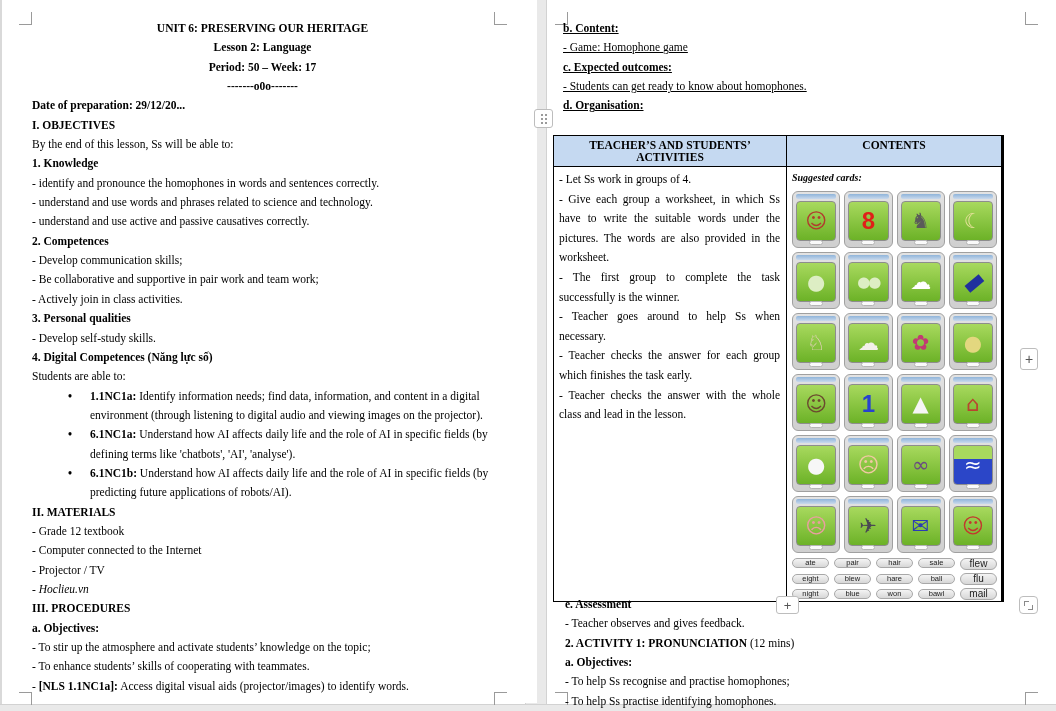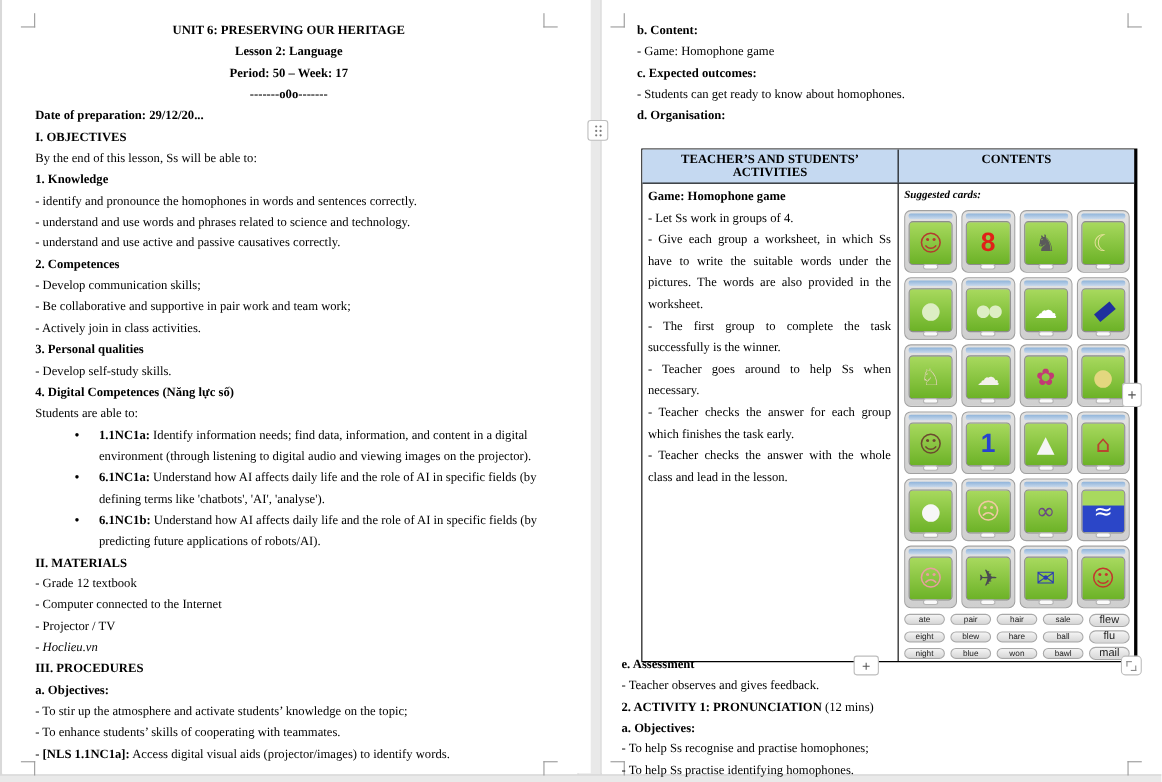--- a/index.html
+++ b/index.html
@@ -23,25 +23,25 @@
 
   .textcol{position:absolute;font-size:11.5px;}
   .line{line-height:19.35px;white-space:normal;}
   .line.center{text-align:center;}
   .b{font-weight:bold;}
   .i{font-style:italic;}
   .bullet{padding-left:58px;position:relative;}
   .bdot{position:absolute;left:36px;font-weight:bold;}
 
   #left-lines{left:30px;top:19px;width:461px;}
-  #right-top-lines{left:32px;top:19px;width:448px;}
+  #right-top-lines{left:16px;top:19px;width:448px;text-decoration:underline;}
   #right-bottom-lines{left:18px;top:595px;width:448px;}
 
   
-  .org-table{position:absolute;left:36px;top:135px;width:447px;border:1px solid #000;border-right:3px solid #000;box-sizing:content-box;}
+  .org-table{position:absolute;left:6px;top:135px;width:447px;border:1px solid #000;border-right:3px solid #000;box-sizing:content-box;}
   .thead{display:flex;background:#c5d9f1;border-bottom:1px solid #000;}
   .th{font-weight:bold;font-size:11.5px;text-align:center;padding:3px 2px;box-sizing:border-box;}
   .th.act{width:233px;border-right:1px solid #000;}
   .th.con{flex:1;}
   .tbody{display:flex;height:434px;}
   .acell{width:233px;border-right:1px solid #000;box-sizing:border-box;padding:3px 6px 0 5px;}
   .acell .line{text-align:justify;line-height:19.6px;}
   .ccell{flex:1;box-sizing:border-box;padding:3px 4px 0 5px;overflow:hidden;}
   .suggested{font-weight:bold;font-style:italic;font-size:10px;line-height:16px;}
 
@@ -136,21 +136,20 @@
       <div class="line" data-name="text-line"><span class="b">d. Organisation:</span></div>
     </div>
 
   <div class="org-table" data-name="organisation-table">
     <div class="thead" data-name="table-header-row">
       <div class="th act" data-name="column-header-activities">TEACHER’S AND STUDENTS’ ACTIVITIES</div>
       <div class="th con" data-name="column-header-contents">CONTENTS</div>
     </div>
     <div class="tbody" data-name="table-body-row">
       <div class="acell textcol" style="position:static;" id="activities-lines" data-name="activities-cell">
-          <div class="line" data-name="text-line"><span class="b">Game: Homophone game</span></div>
           <div class="line" data-name="text-line"><span>- Let Ss work in groups of 4.</span></div>
           <div class="line" data-name="text-line"><span>- Give each group a worksheet, in which Ss have to write the suitable words under the pictures. The words are also provided in the worksheet.</span></div>
           <div class="line" data-name="text-line"><span>- The first group to complete the task successfully is the winner.</span></div>
           <div class="line" data-name="text-line"><span>- Teacher goes around to help Ss when necessary.</span></div>
           <div class="line" data-name="text-line"><span>- Teacher checks the answer for each group which finishes the task early.</span></div>
           <div class="line" data-name="text-line"><span>- Teacher checks the answer with the whole class and lead in the lesson.</span></div>
         </div>
       <div class="ccell" data-name="contents-cell">
         <div class="suggested" data-name="suggested-cards-label">Suggested cards:</div>
         <div id="cards-grid" data-name="homophone-cards-grid">

